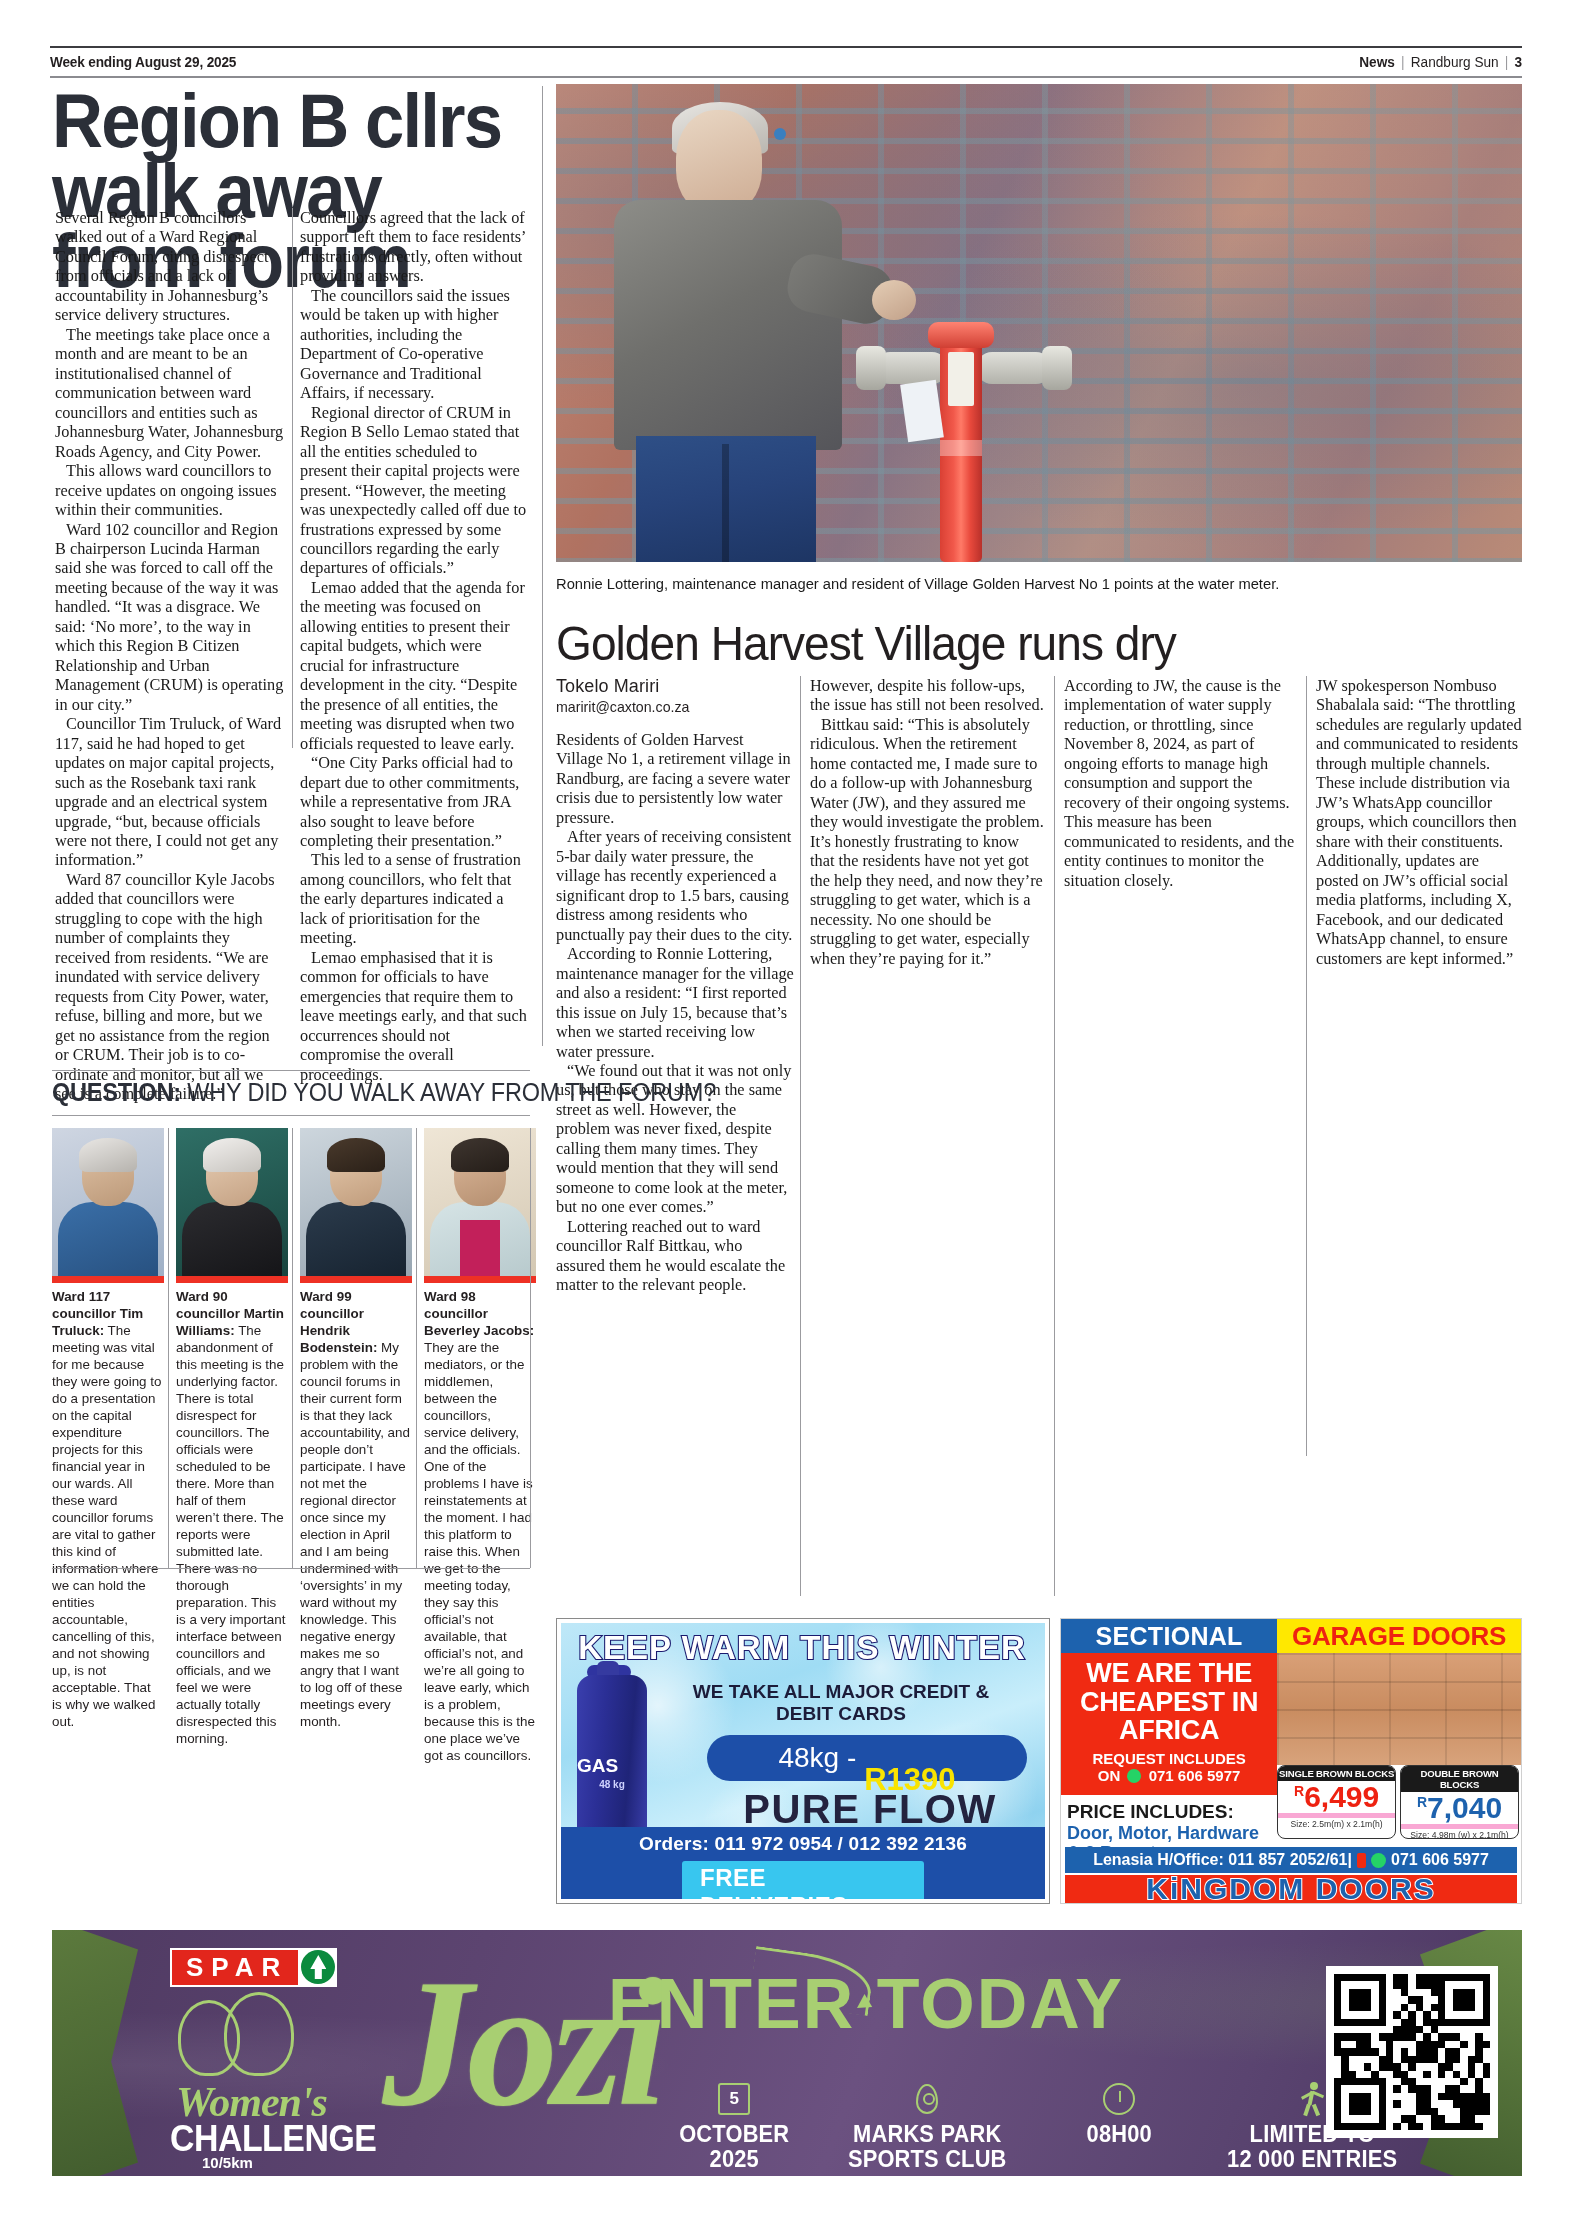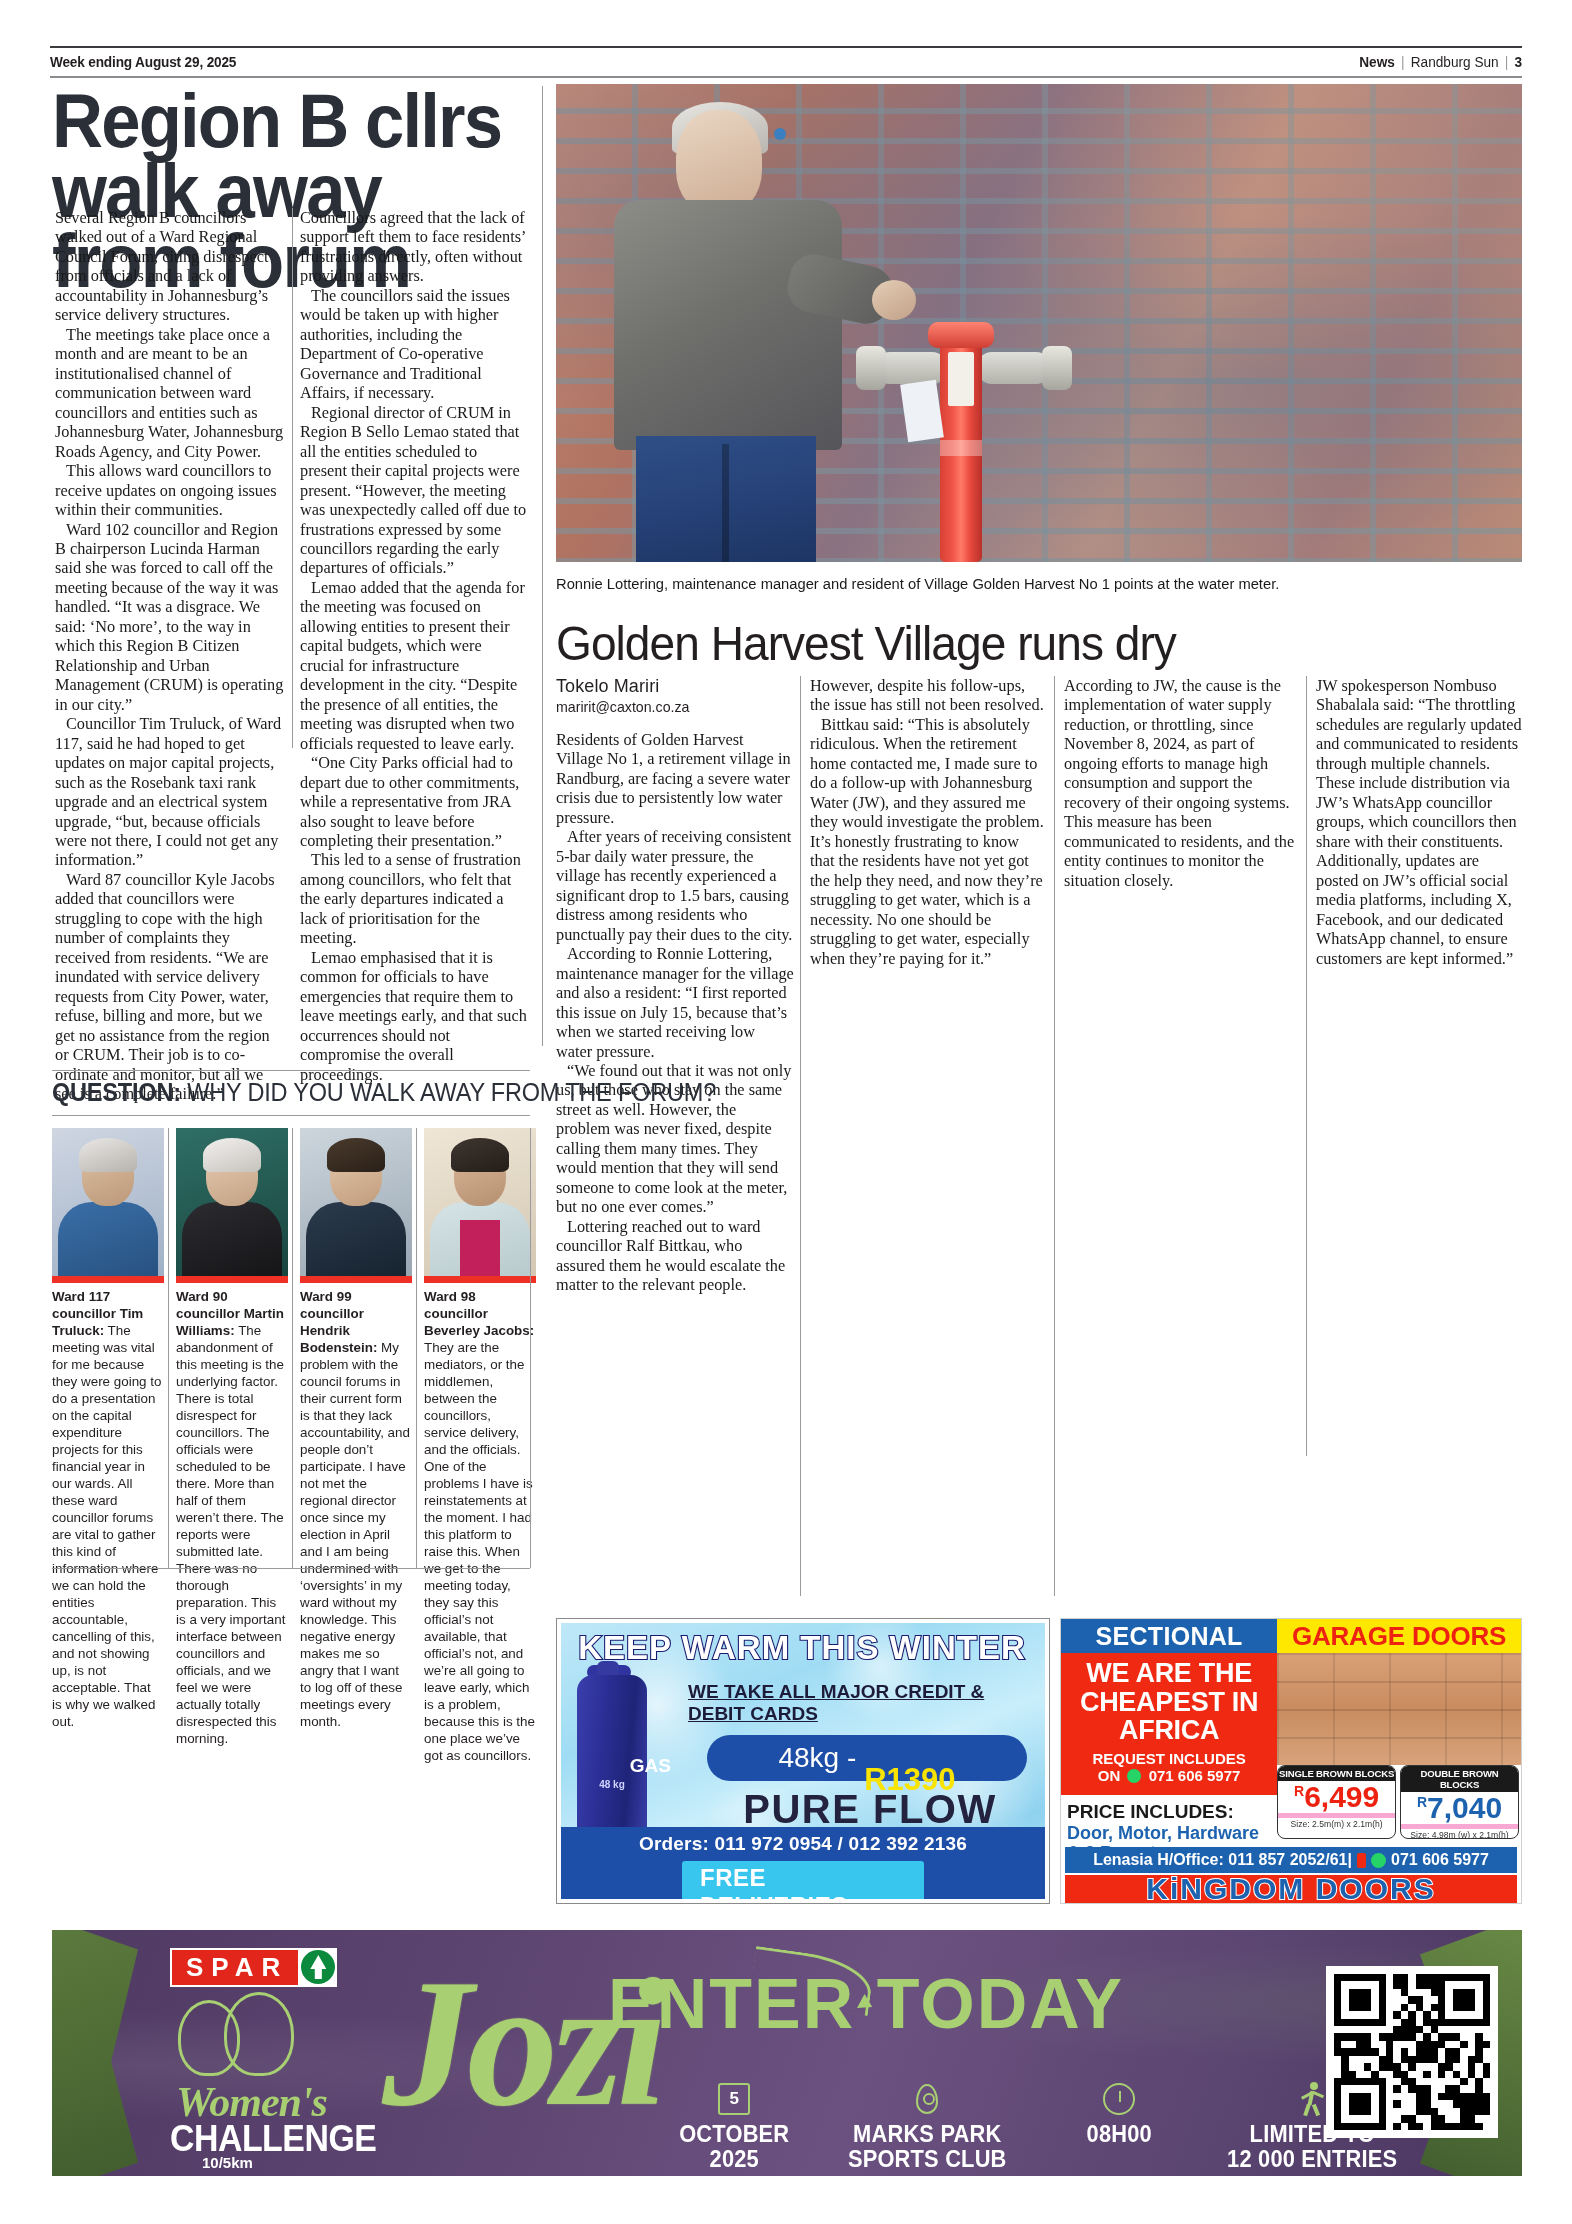--- a/index.html
+++ b/index.html
@@ -240,30 +240,30 @@
   }
   .gas-cyl {
     position: absolute; left: 16px; top: 52px; width: 70px; height: 180px;
     border-radius: 16px 16px 6px 6px;
     background: linear-gradient(95deg,#3a3fae 0%, #2b2f96 35%, #1f2478 70%, #3b40ad 100%);
   }
   .gas-valve { position: absolute; left: 36px; top: 38px; width: 22px; height: 22px;
     border-radius: 6px; background: #353aa0; }
   .gas-handle { position: absolute; left: 26px; top: 42px; width: 44px; height: 14px;
     border-radius: 8px; background: #2f34a0; }
-  .gas-cyl-txt { position: absolute; left: 16px; top: 132px; width: 94px; text-align: right;
+  .gas-cyl-txt { position: absolute; left: 16px; top: 132px; width: 94px; text-align: left;
     color: #fff; font-weight: bold; font-size: 19px; }
   .gas-cyl-kg { position: absolute; left: 16px; top: 156px; width: 70px; text-align: center;
     color: #cfd3ff; font-weight: bold; font-size: 10px; }
   .gas-eoe { position: absolute; left: 10px; top: 212px; font-size: 10.5px; font-weight: bold;
     color: #fff; -webkit-text-stroke: .6px #1f2478; white-space: nowrap; }
   .gas-cards {
-    position: absolute; left: 127px; top: 58px; width: 352px; 
+    position: absolute; left: 104px; top: 58px; width: 352px; text-align: center;
     font-family: "Liberation Sans Narrow", "Liberation Sans", sans-serif;
-    font-weight: bold; font-size: 19px; line-height: 1.15; color: #1c1c3a; text-decoration: underline;
+    font-weight: bold; font-size: 19px; line-height: 1.15; color: #1c1c3a;
   }
   .gas-pill {
     position: absolute; left: 146px; top: 112px; width: 320px; height: 46px;
     border-radius: 24px; background: #1d4fa8;
     display: flex; align-items: center; justify-content: center; gap: 8px;
   }
   .gas-pill .p1 { color: #fff; font-size: 28px; font-weight: 400; }
   .gas-pill .p2 { color: #f9e300; font-size: 31px; font-weight: bold; margin-top: 44px; }
   .gas-brand {
     position: absolute; left: 148px; top: 164px; width: 322px; text-align: center;

